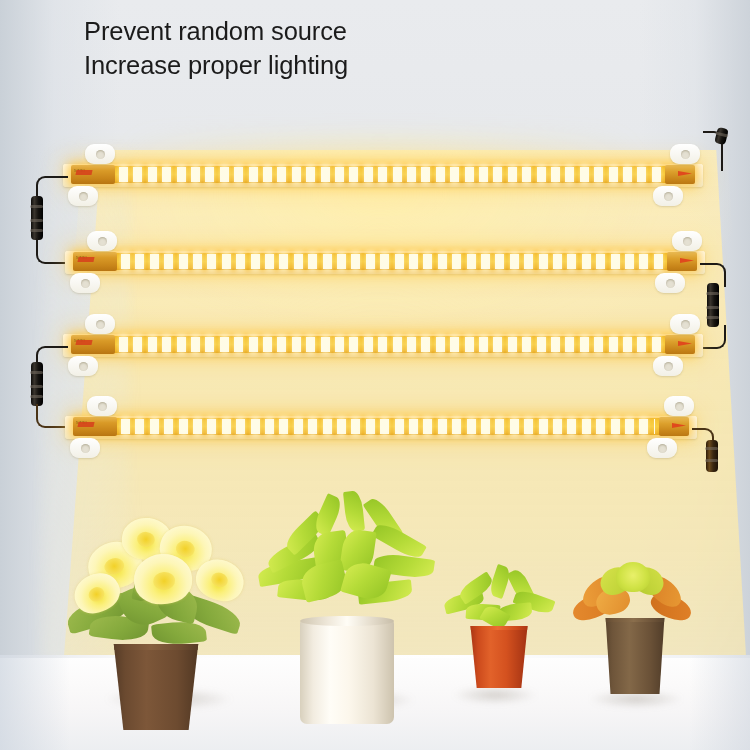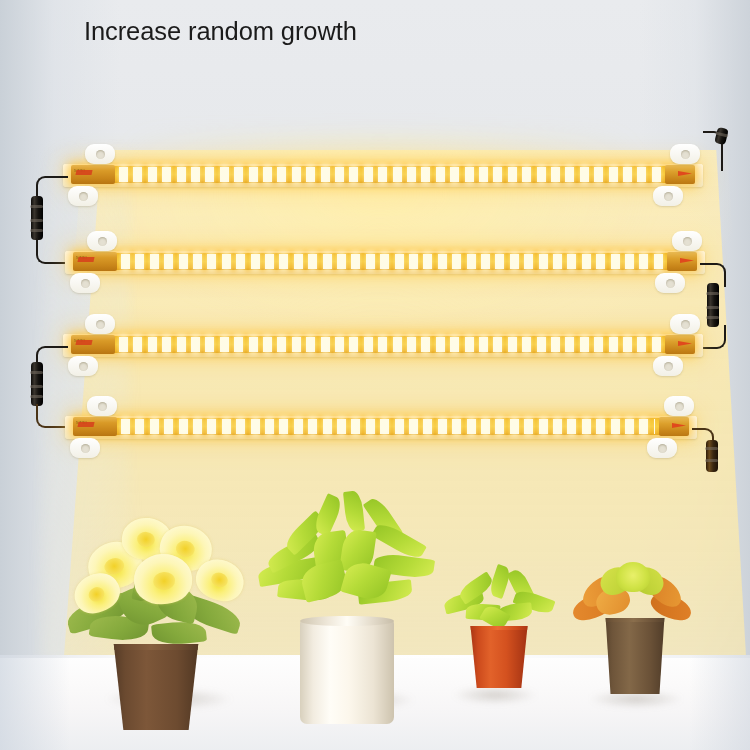--- a/index.html
+++ b/index.html
@@ -279,21 +279,22 @@
   <div class="wall"></div>
   <div class="wall-left-shade"></div>
   <div class="wall-right-shade"></div>
 
   <div class="light-cone"></div>
   <div class="light-cone-soft"></div>
   <div class="cone-edge-l"></div>
   <div class="glow-top"></div>
 
   <div class="headline">
-    <div>Increase random growth</div>
+    <div>Prevent random source</div>
+    <div>Increase proper lighting</div>
   </div>
 
   <div class="bar" style="left:63px;top:158px;width:640px;">
     <div class="body"></div>
     <div class="body-shine"></div>
     <div class="cap" style="left:0;"></div>
     <div class="cap" style="right:0;"></div>
     <div class="channel" style="left:8px;right:8px;"></div>
     <div class="driver" style="left:8px;">
       <span class="driver-txt">5730</span>

